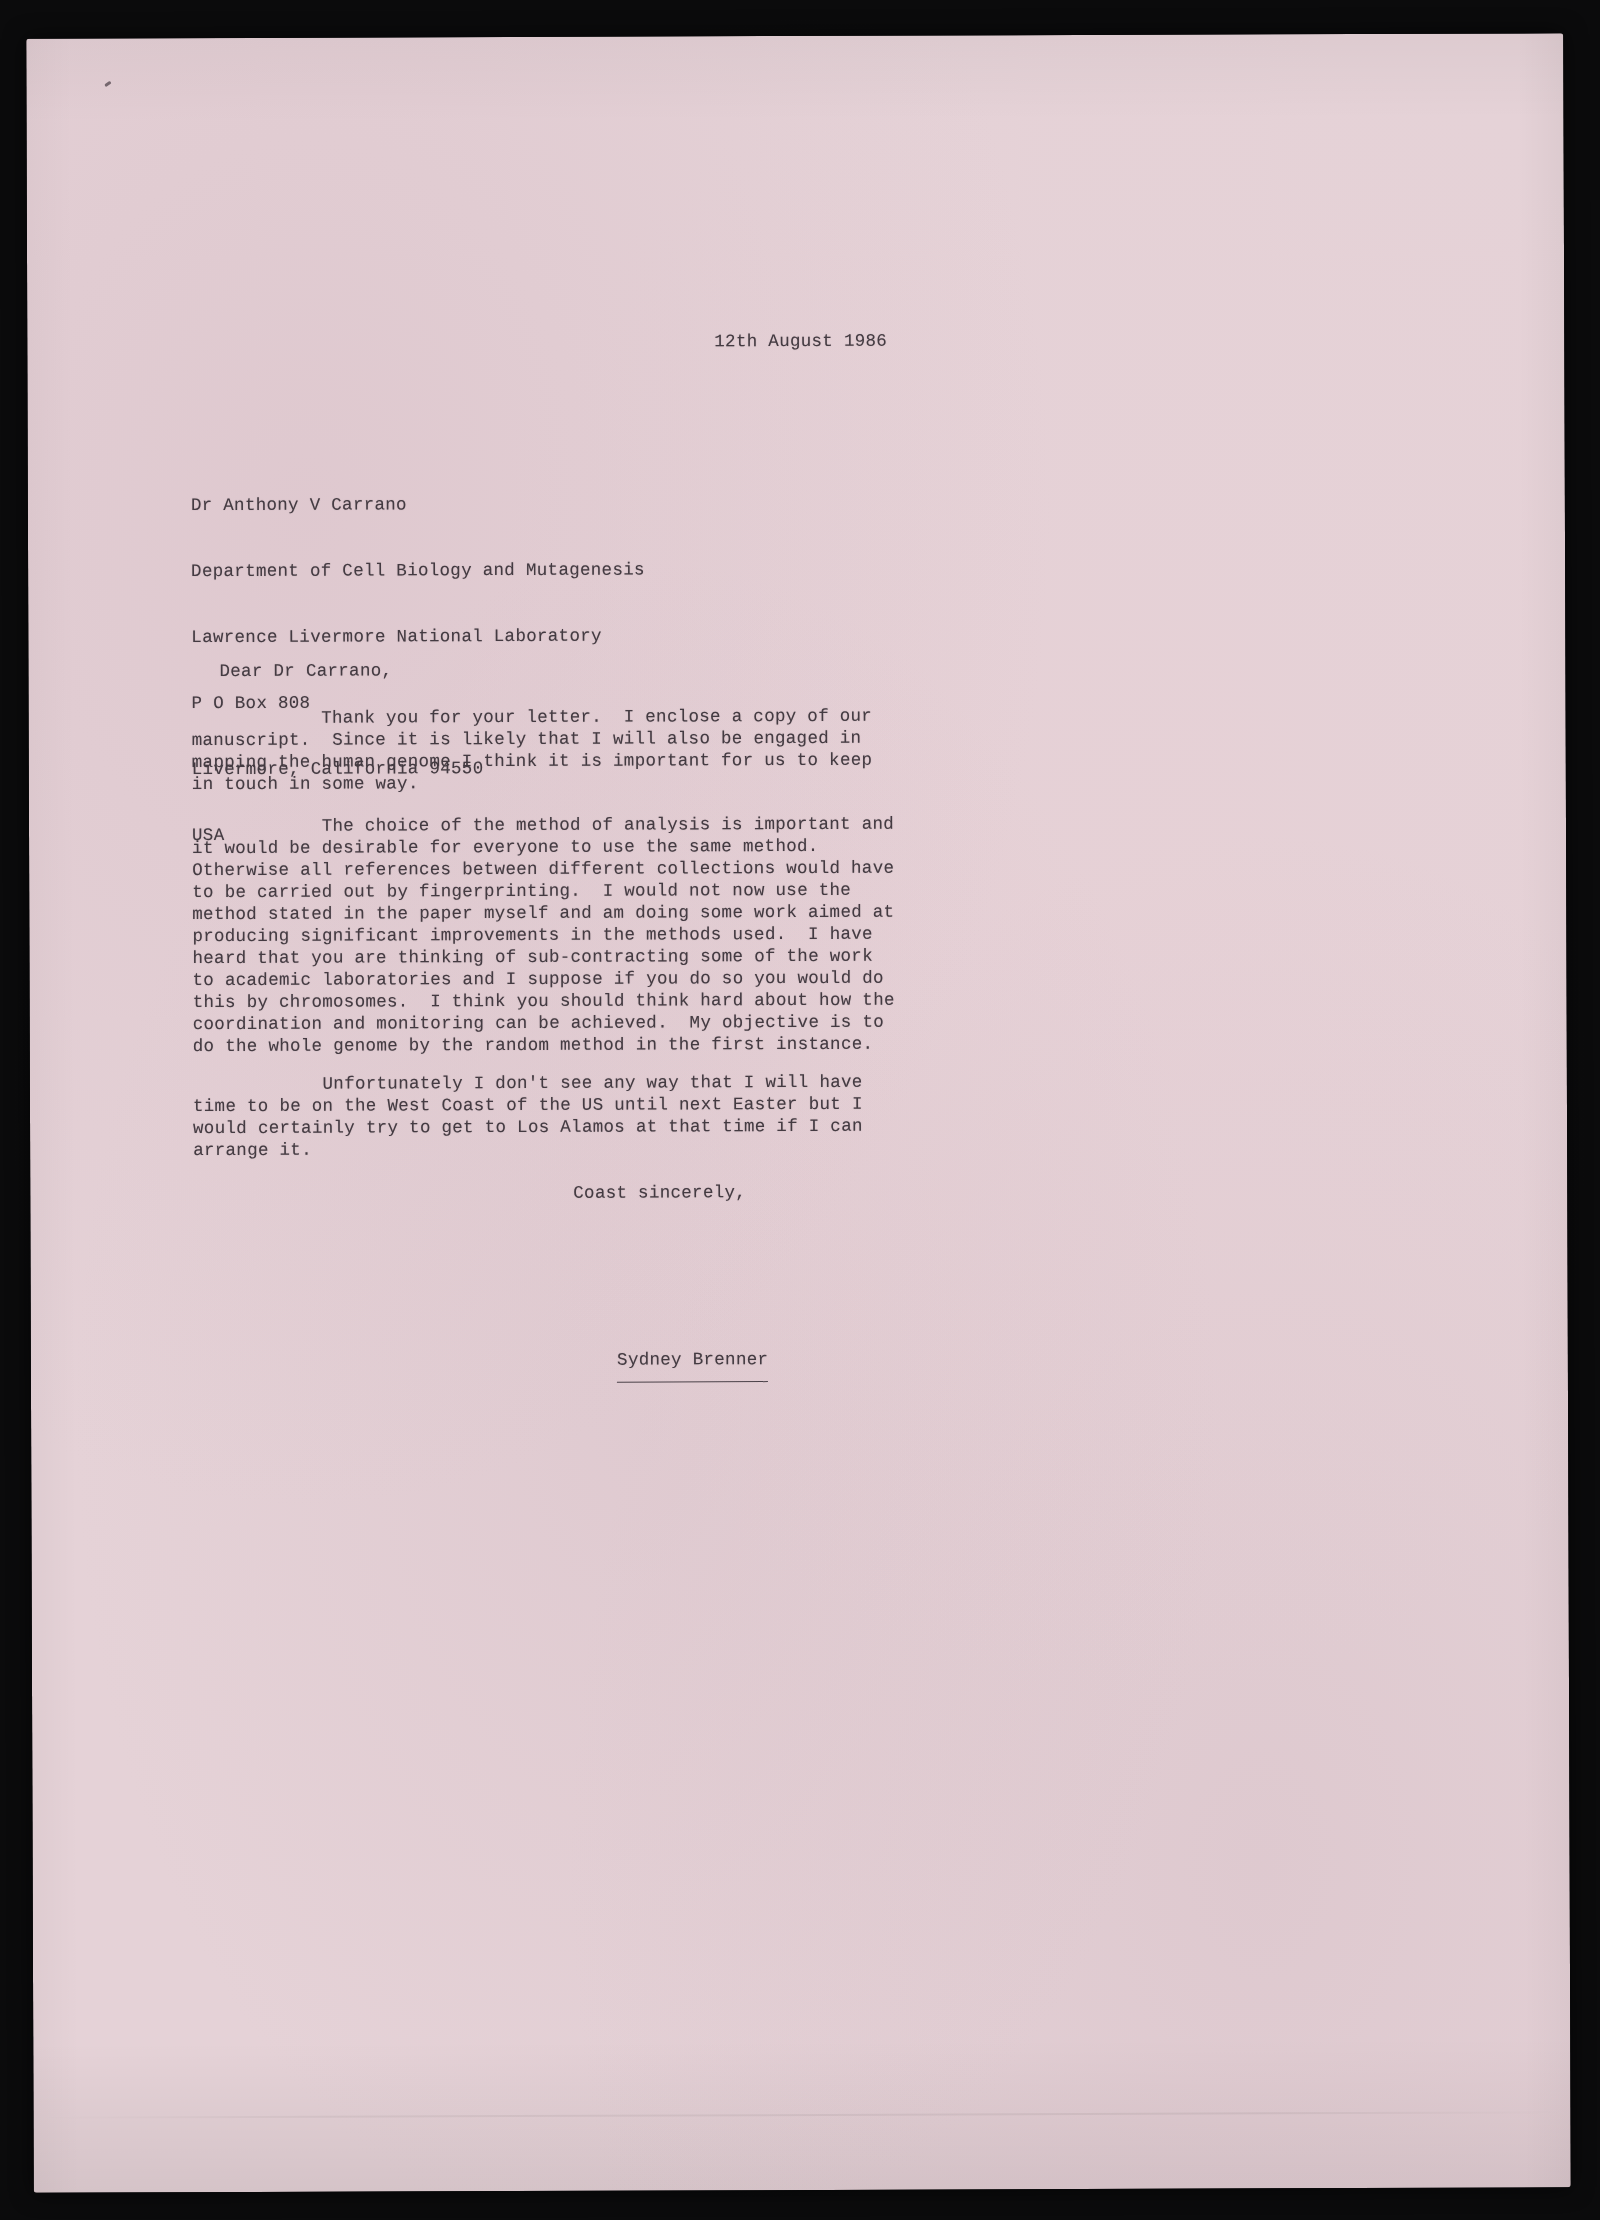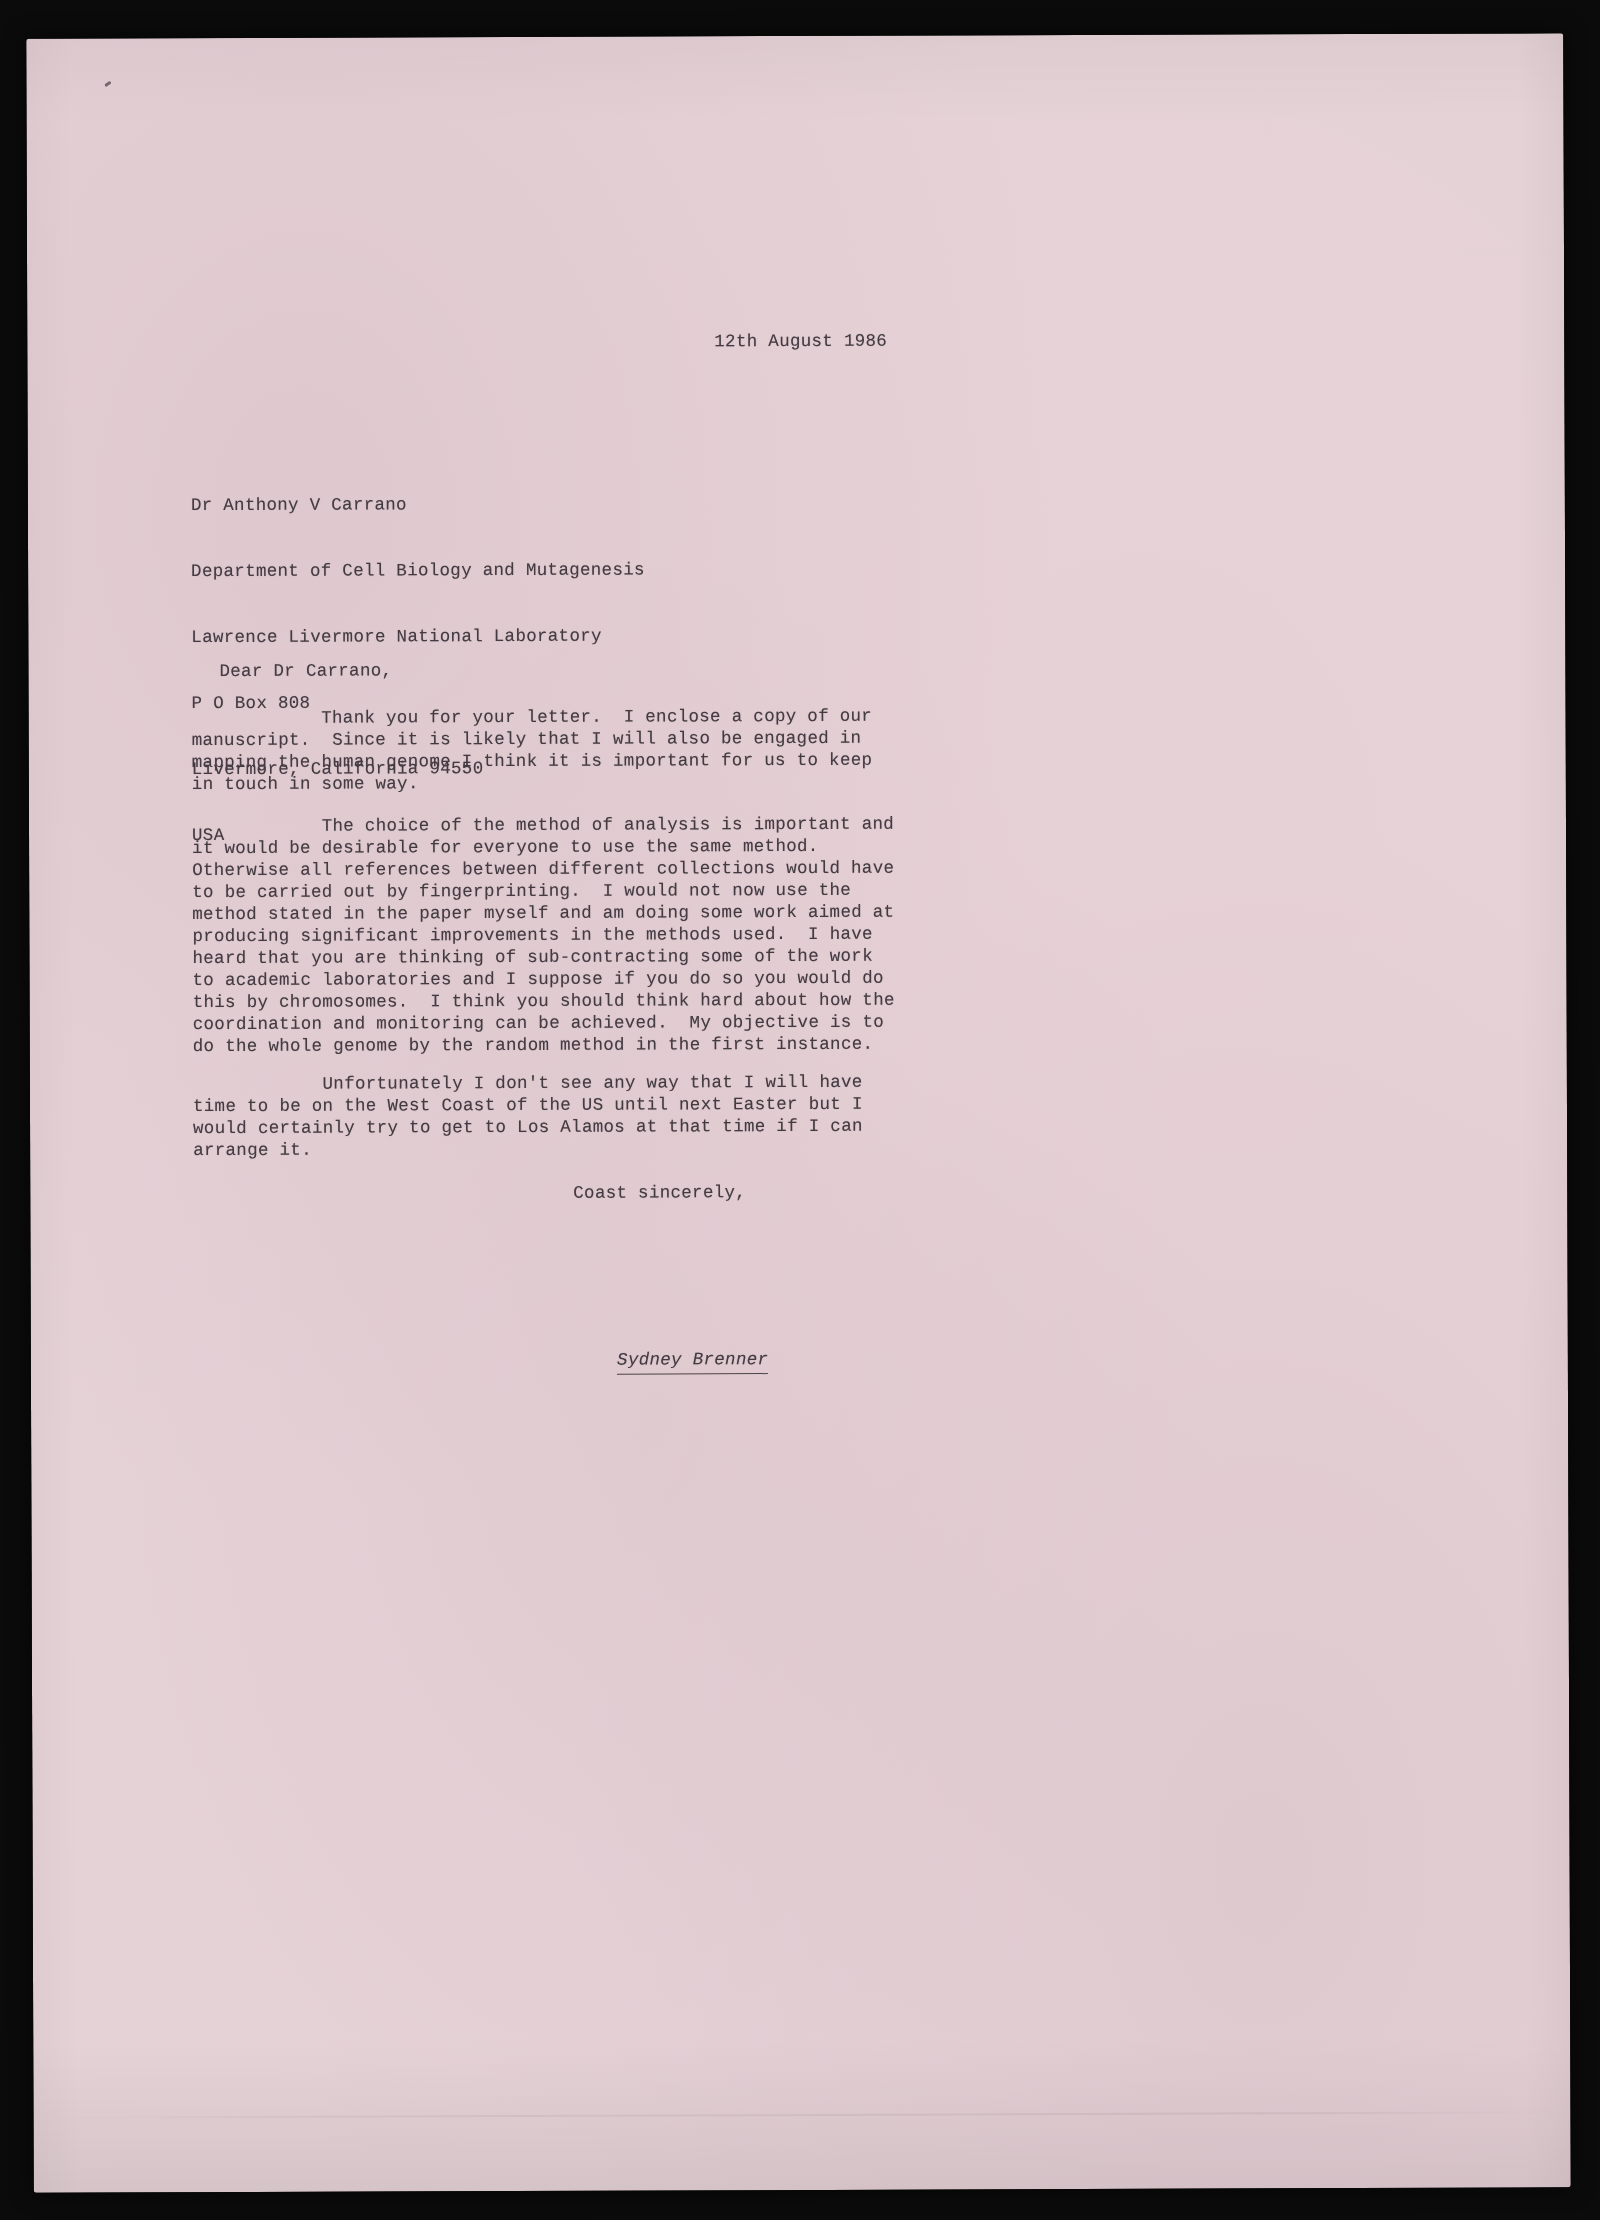--- a/index.html
+++ b/index.html
@@ -71,22 +71,21 @@
   .recipient     { left: 163px; top: 412px; }
   .salutation    { left: 163px; top: 622px; margin-left: 28px; }
   .para-1        { left: 163px; top: 669px; }
   .para-2        { left: 163px; top: 777px; }
   .para-3        { left: 163px; top: 1035px; }
   .closing       { left: 543px; top: 1145px; }
   .signature     { left: 543px; top: 1290px; }
   .signature .sig-name {
     display: inline-block;
     border-bottom: 1.5px solid #4a4148;
-    padding-bottom: 3px;
-    font-style: italic;
+    padding-bottom: 11px;
   }
 </style>
 </head>
 <body>
 
 <div class="scan-bg"></div>
 
 <div class="paper">
 
   <div class="stray-mark"></div>

